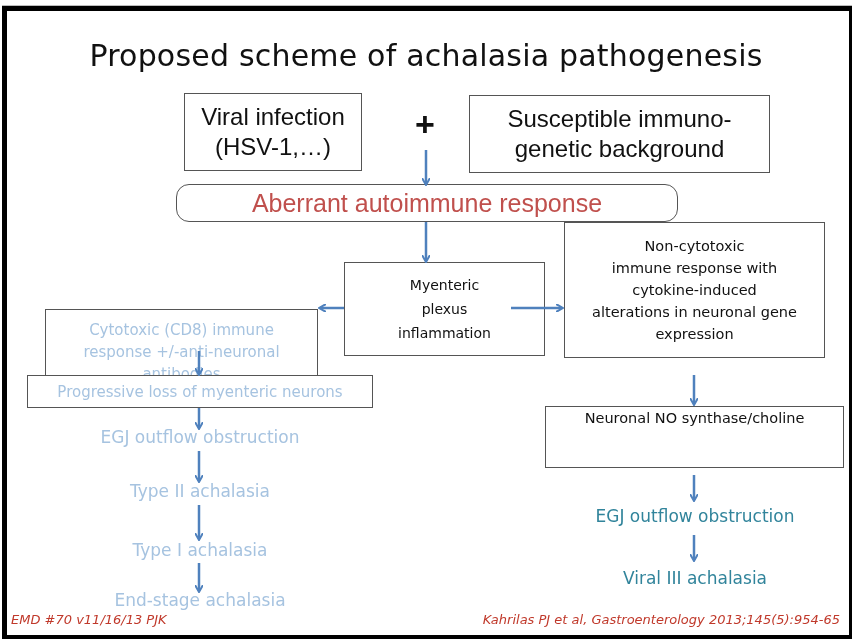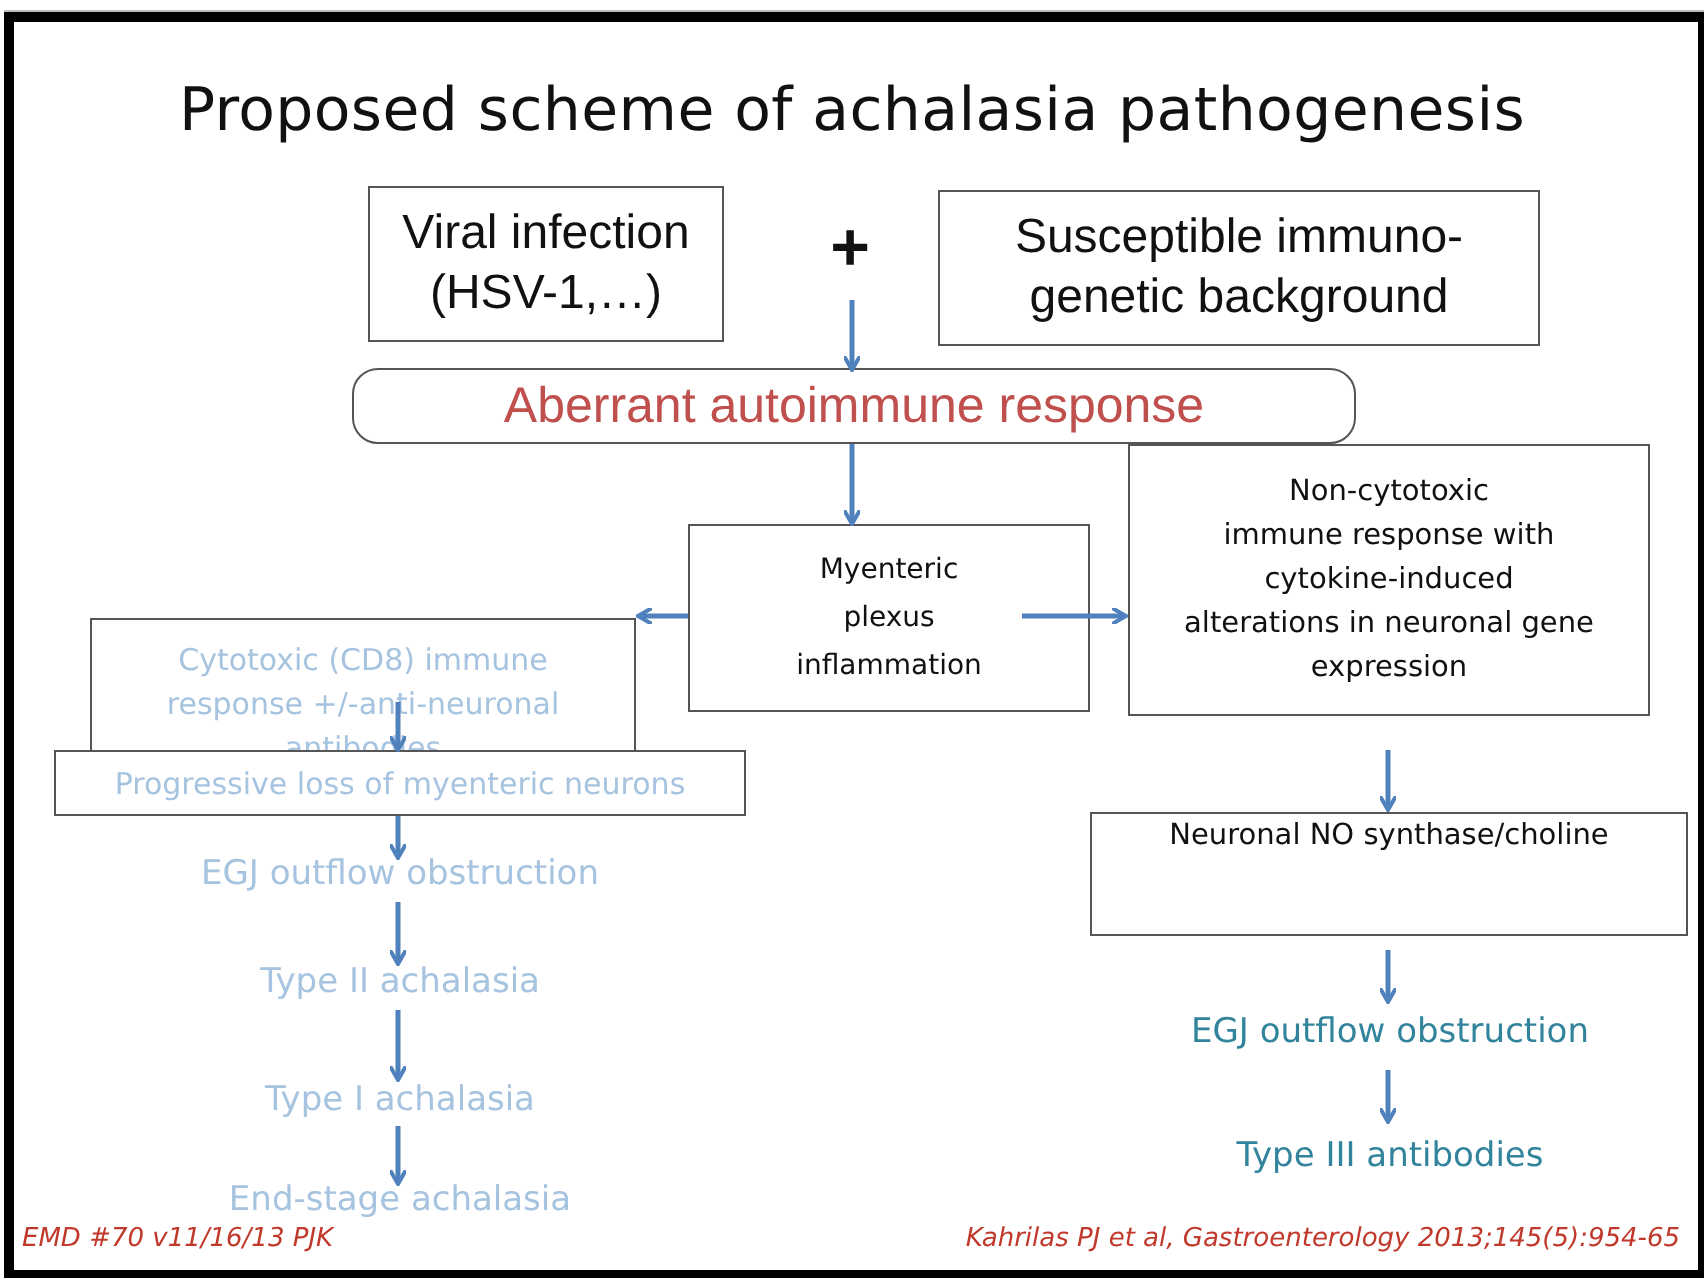--- a/index.html
+++ b/index.html
@@ -86,21 +86,21 @@
   <div>cytokine-induced</div>
   <div>alterations in neuronal gene</div>
   <div>expression</div>
 </div>
 
 <div class="box cal txt-black" style="left:545px; top:406px; width:299px; height:62px; font-size:14.5px; line-height:22px; flex-direction:column;justify-content:space-between;">
   <div>Neuronal NO synthase/choline</div>
 </div>
 
 <div class="free cal txt-teal" style="left:560px; top:506px; width:270px; font-size:17px;">EGJ outflow obstruction</div>
-<div class="free cal txt-teal" style="left:560px; top:568px; width:270px; font-size:17px;">Type III antibodies</div>
+<div class="free cal txt-teal" style="left:560px; top:568px; width:270px; font-size:17px;">Viral III achalasia</div>
 
 <div class="footer" style="left:11px; top:612px;">EMD #70 v11/16/13 PJK</div>
 <div class="footer" style="right:12px; top:612px;">Kahrilas PJ et al, Gastroenterology 2013;145(5):954-65</div>
 
 <svg class="arrows" width="852" height="639">
   <defs>
     <marker id="ah" markerWidth="8" markerHeight="8" refX="6" refY="4" orient="auto" markerUnits="userSpaceOnUse">
       <path d="M0,0 L7,4 L0,8" fill="none" stroke="#4f81bd" stroke-width="2"></path>
     </marker>
   </defs>

